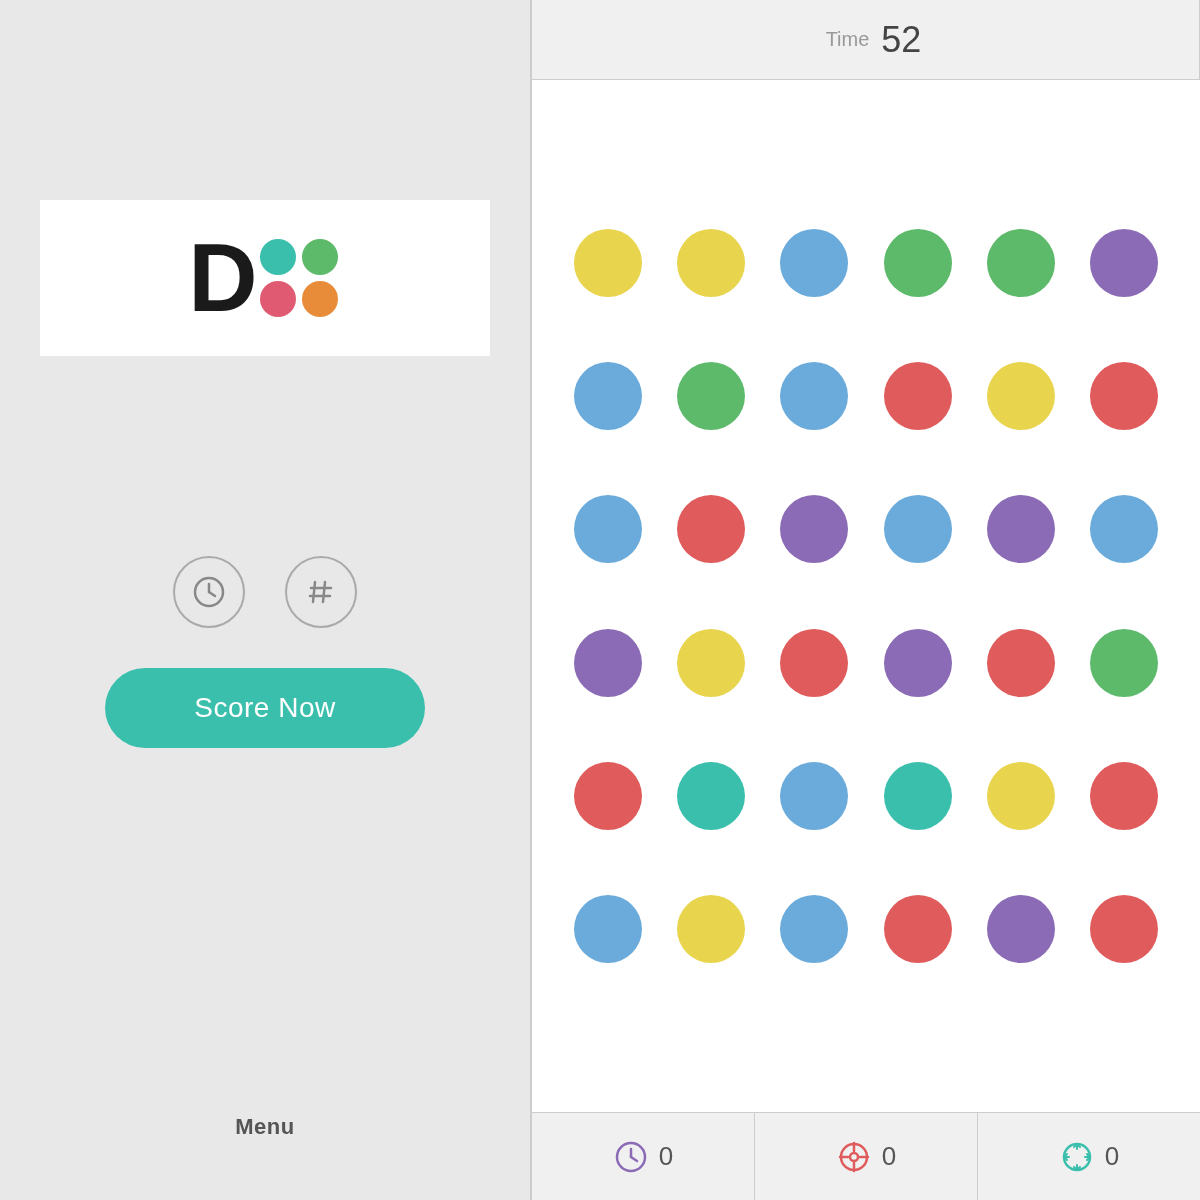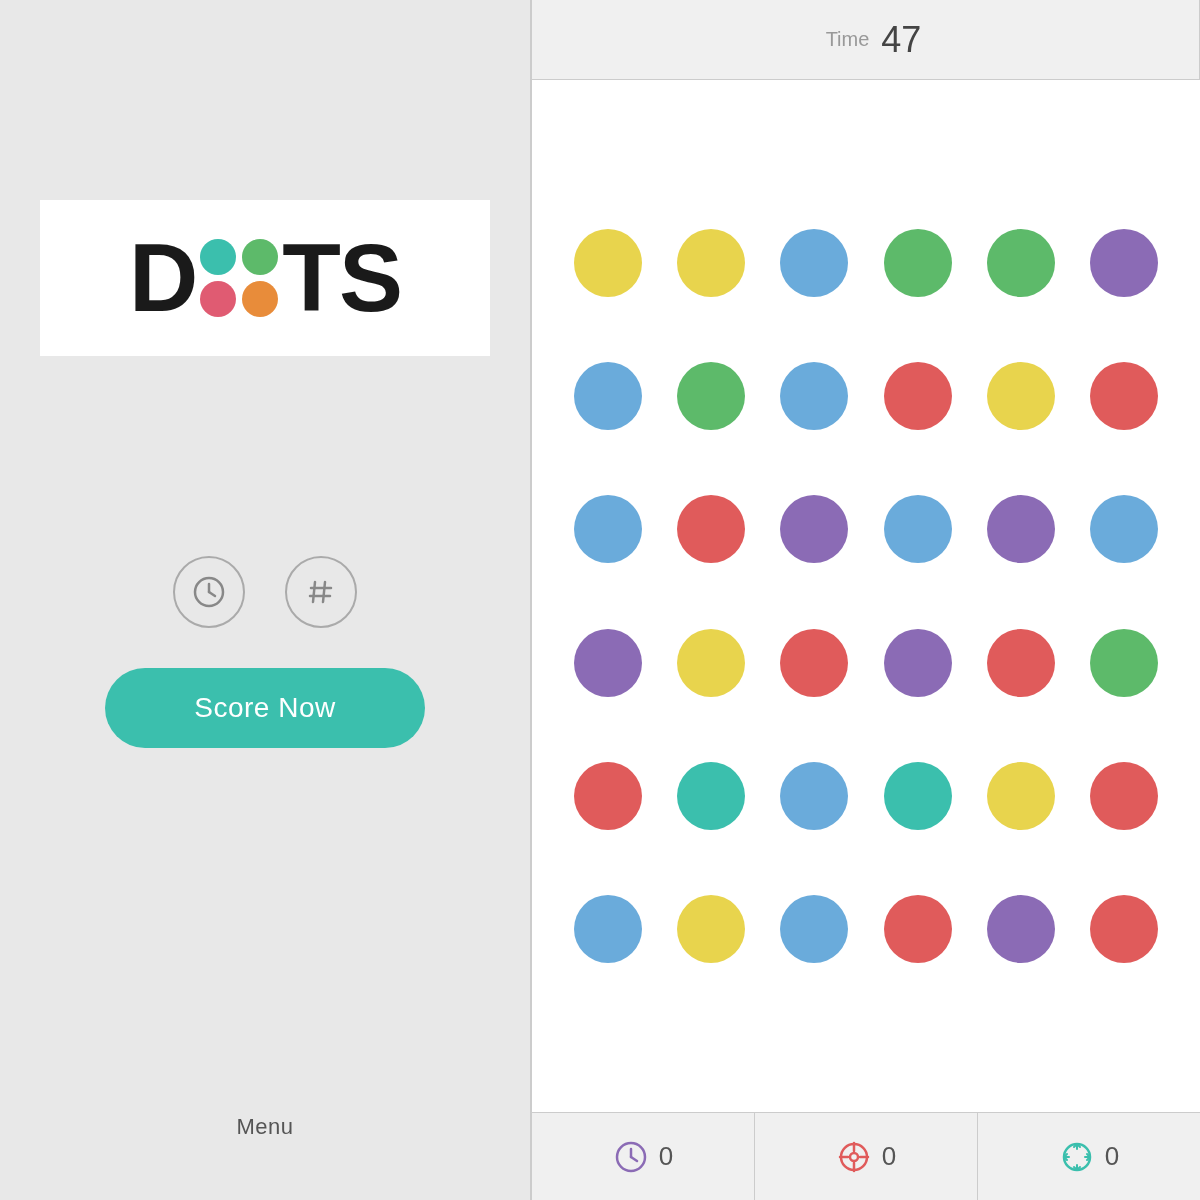--- a/index.html
+++ b/index.html
@@ -104,21 +104,21 @@
       font-weight: 500;
       cursor: pointer;
       width: 320px;
       letter-spacing: 0.5px;
     }
 
     .menu-label {
       position: absolute;
       bottom: 60px;
       font-size: 22px;
-      font-weight: 400;
+      font-weight: 700;
       color: #555555;
       letter-spacing: 0.5px;
     }
 
     
     .right-panel {
       width: 670px;
       height: 1200px;
       background: #f0f0f0;
       display: flex;
@@ -228,21 +228,20 @@
       <div class="logo-dots-container">
         <div class="logo-dot-row">
           <div class="logo-dot dot-teal"></div>
           <div class="logo-dot dot-green"></div>
         </div>
         <div class="logo-dot-row">
           <div class="logo-dot dot-pink"></div>
           <div class="logo-dot dot-orange"></div>
         </div>
       </div>
-      <span>TS</span>
     </div>
   </div>
 
   <div class="mode-icons">
     <button class="mode-icon-btn">
 
       <svg viewBox="0 0 36 36">
         <circle cx="18" cy="18" r="14" fill="none" stroke="#888" stroke-width="2.5"></circle>
         <line x1="18" y1="10" x2="18" y2="18" stroke="#888" stroke-width="2.5" stroke-linecap="round"></line>
         <line x1="18" y1="18" x2="24" y2="22" stroke="#888" stroke-width="2.5" stroke-linecap="round"></line>
@@ -262,21 +261,21 @@
   <button class="play-now-btn">Score Now</button>
 
   <span class="menu-label">Menu</span>
 </div>
 
 <div class="right-panel">
 
   <div class="stats-bar">
     <div class="stat-cell">
       <span class="stat-label">Time</span>
-      <span class="stat-value">47</span>
+      <span class="stat-value">52</span>
     </div>
   </div>
 
   <div class="game-board">
     <div class="dots-grid" id="dots-grid">
 
     <div class="game-dot" style="background: rgb(232, 212, 77);"></div>
         <div class="game-dot" style="background: rgb(232, 212, 77);"></div>
         <div class="game-dot" style="background: rgb(106, 171, 219);"></div>
         <div class="game-dot" style="background: rgb(93, 186, 106);"></div>

